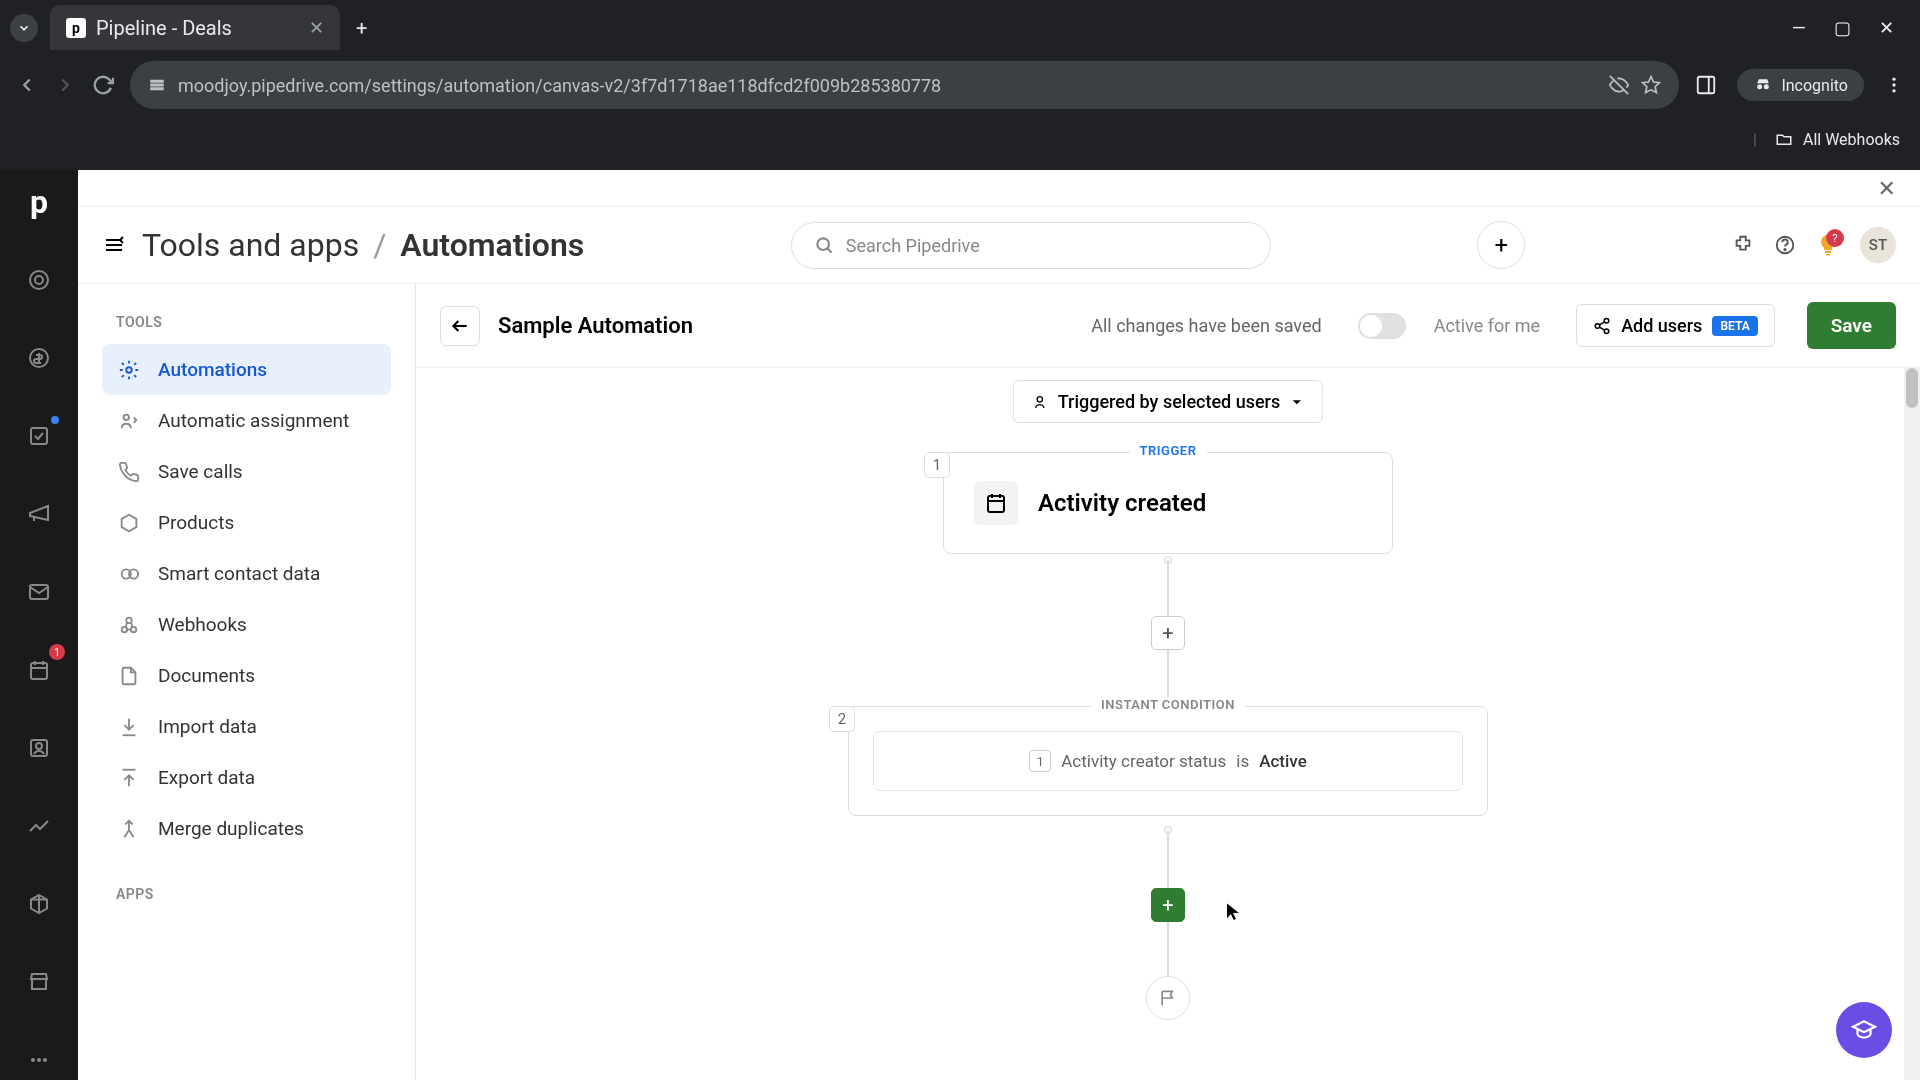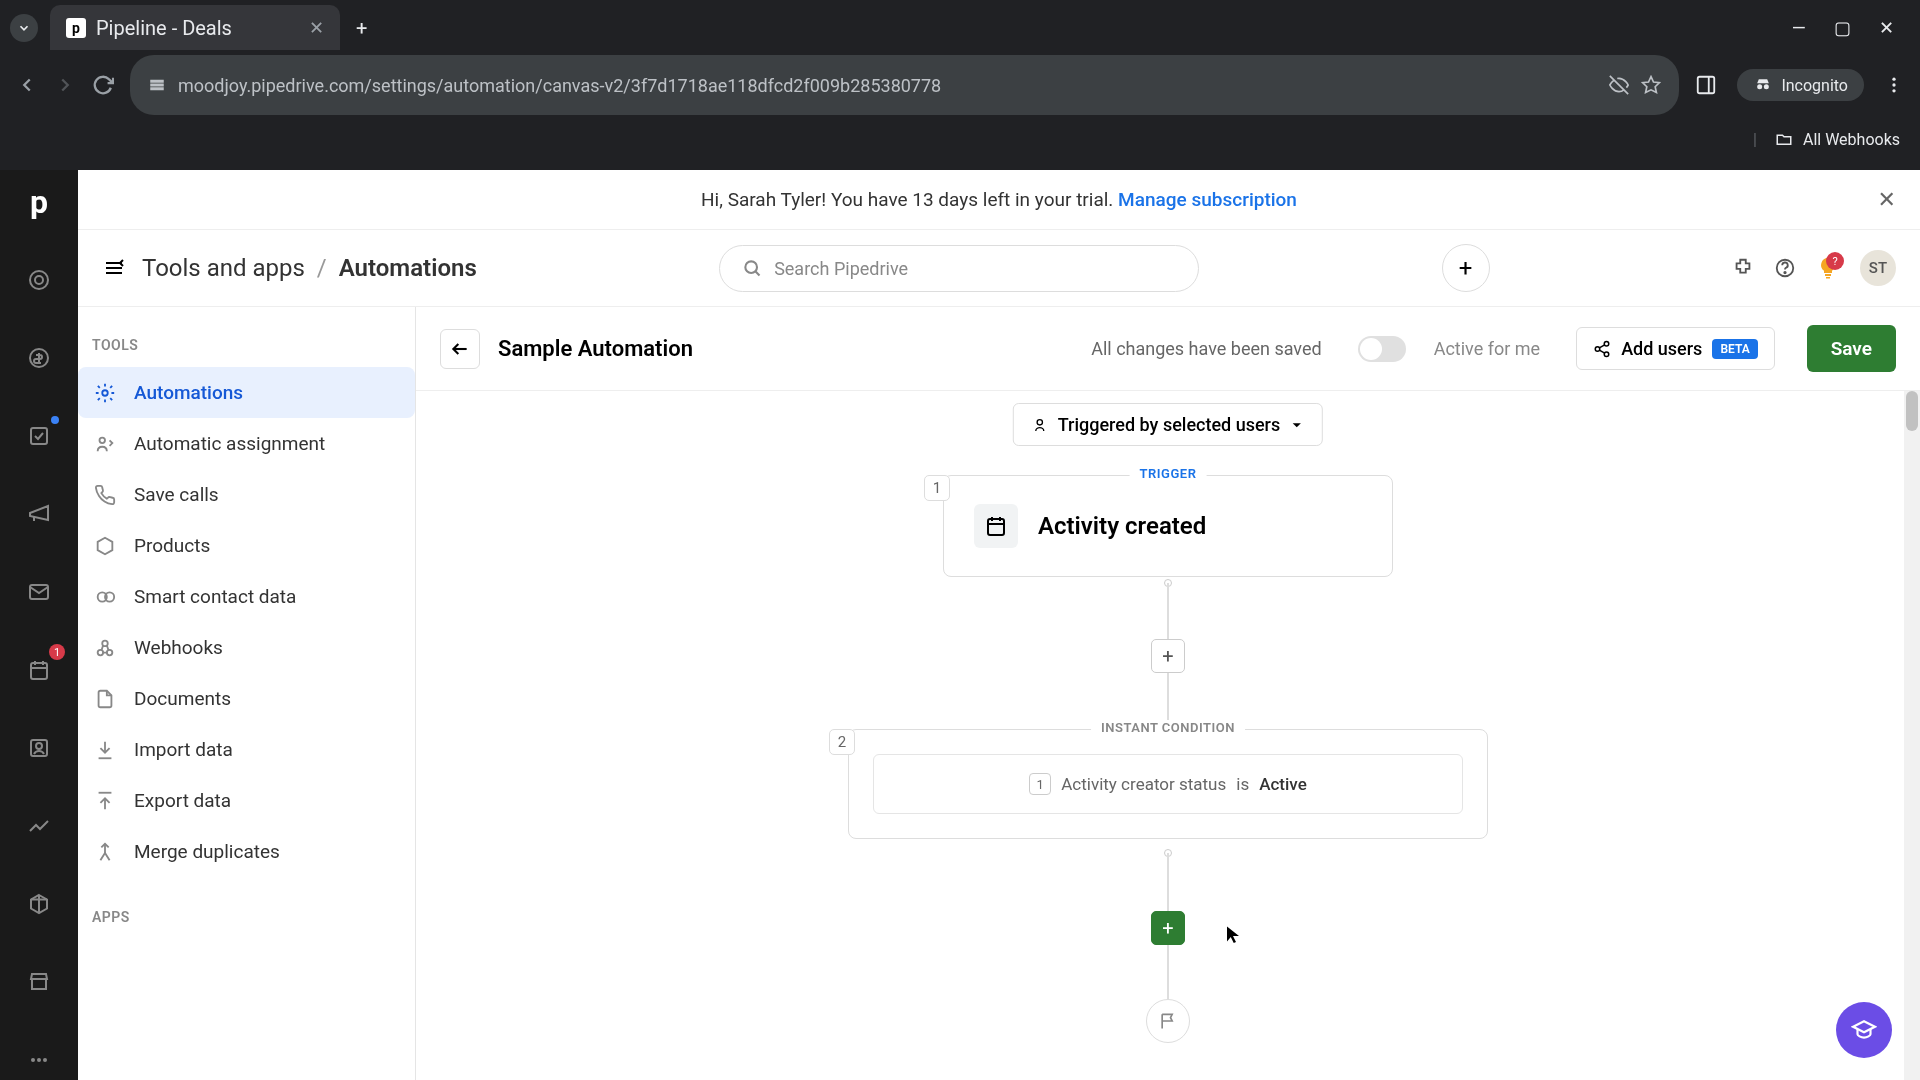--- a/index.html
+++ b/index.html
@@ -13,21 +13,21 @@
 .tab-favicon { width: 20px; height: 20px; background: #fff; border-radius: 3px; display: flex; align-items: center; justify-content: center; color: #000; font-size: 14px; font-weight: bold; }
 .tab-title { color: #e8eaed; font-size: 20px; flex: 1; white-space: nowrap; overflow: hidden; text-overflow: ellipsis; }
 .tab-close { color: #9aa0a6; cursor: pointer; font-size: 18px; }
 .new-tab { color: #e8eaed; margin-left: 16px; font-size: 20px; cursor: pointer; }
 .window-controls { margin-left: auto; display: flex; gap: 28px; color: #e8eaed; padding-right: 16px; font-size: 18px; }
 .window-controls span { cursor: pointer; }
 
 .addr-bar { display: flex; align-items: center; height: 60px; padding: 0 16px; gap: 16px; }
 .nav-btn { color: #9aa0a6; font-size: 22px; cursor: pointer; display: flex; align-items: center; }
 .nav-btn.disabled { opacity: 0.4; }
-.url-box { flex: 1; background: #3c4043; border-radius: 24px; height: 60px; display: flex; align-items: center; padding: 0 18px; gap: 12px; color: #bdc1c6; font-size: 18px; }
+.url-box { flex: 1; background: #3c4043; border-radius: 24px; height: 48px; display: flex; align-items: center; padding: 0 18px; gap: 12px; color: #bdc1c6; font-size: 18px; }
 .url-text { flex: 1; }
 .addr-right { display: flex; align-items: center; gap: 20px; color: #e8eaed; }
 .incognito-badge { display: flex; align-items: center; gap: 8px; background: #3c4043; border-radius: 20px; padding: 6px 16px; font-size: 16px; }
 
 .bookmarks-bar { display: flex; align-items: center; justify-content: flex-end; height: 48px; padding: 0 20px; color: #e8eaed; font-size: 16px; gap: 10px; }
 .bookmarks-bar .sep { color: #5f6368; margin-right: 8px; }
 
 
 .app { display: flex; height: calc(1080px - 170px); }
 .icon-rail { width: 78px; background: #1a1a1a; display: flex; flex-direction: column; align-items: center; padding-top: 12px; gap: 38px; }
@@ -37,33 +37,33 @@
 .rail-dot { position: absolute; top: 0; right: 0; width: 8px; height: 8px; background: #3b82f6; border-radius: 50%; }
 
 .main { flex: 1; display: flex; flex-direction: column; background: #fff; }
 
 .trial-banner { background: #fff; padding: 18px 24px; display: flex; align-items: center; justify-content: center; font-size: 19px; color: #333; border-bottom: 1px solid #eee; position: relative; }
 .trial-banner a { color: #1a73e8; text-decoration: none; font-weight: 500; }
 .banner-close { position: absolute; right: 24px; color: #666; cursor: pointer; font-size: 22px; }
 
 .topbar { display: flex; align-items: center; padding: 14px 24px; gap: 16px; border-bottom: 1px solid #eee; }
 .menu-toggle { font-size: 22px; cursor: pointer; }
-.breadcrumb { font-size: 24px; color: #333; }
+.breadcrumb { font-size: 32px; color: #333; }
 .breadcrumb .sep { color: #999; margin: 0 6px; }
 .breadcrumb .current { font-weight: 600; }
 .search-box { flex: 0 0 480px; margin: 0 auto; display: flex; align-items: center; border: 1px solid #ddd; border-radius: 28px; padding: 12px 22px; gap: 12px; font-size: 18px; color: #888; }
 .plus-btn { width: 48px; height: 48px; border: 1px solid #ddd; border-radius: 50%; display: flex; align-items: center; justify-content: center; font-size: 24px; cursor: pointer; }
 .topbar-right { margin-left: auto; display: flex; align-items: center; gap: 20px; font-size: 22px; color: #555; }
 .badge-icon { position: relative; }
 .badge-icon .dot { position: absolute; top: -4px; right: -4px; background: #d73a49; color: #fff; border-radius: 50%; width: 18px; height: 18px; font-size: 11px; display: flex; align-items: center; justify-content: center; }
 .avatar { width: 36px; height: 36px; background: #e8e4da; border-radius: 50%; display: flex; align-items: center; justify-content: center; font-size: 15px; font-weight: 500; color: #555; }
 
 .workspace { flex: 1; display: flex; overflow: hidden; }
 
-.sidebar { width: 338px; border-right: 1px solid #e5e5e5; padding: 22px 0; overflow-y: auto; }
+.sidebar { width: 338px; border-right: 1px solid #e5e5e5; padding: 22px 24px; overflow-y: auto; }
 .sidebar-heading { font-size: 14px; color: #888; font-weight: 600; letter-spacing: 0.5px; padding: 8px 14px 14px; }
 .sidebar-item { display: flex; align-items: center; gap: 16px; padding: 14px 14px; border-radius: 8px; font-size: 19px; color: #333; cursor: pointer; }
 .sidebar-item.active { background: #e8f0fe; color: #1558d6; font-weight: 500; }
 .sidebar-item .sicon { width: 26px; display: flex; justify-content: center; color: #888; font-size: 20px; }
 .sidebar-item.active .sicon { color: #1558d6; }
 
 .canvas-area { flex: 1; display: flex; flex-direction: column; position: relative; overflow: hidden; }
 .canvas-header { display: flex; align-items: center; padding: 18px 24px; gap: 18px; border-bottom: 1px solid #eee; }
 .back-btn { width: 40px; height: 40px; border: 1px solid #ddd; border-radius: 6px; display: flex; align-items: center; justify-content: center; cursor: pointer; font-size: 20px; }
 .auto-title { font-size: 22px; font-weight: 600; }
@@ -266,21 +266,20 @@
         <svg width="24" height="24" viewBox="0 0 24 24" fill="currentColor">
           <circle cx="6" cy="12" r="2"></circle>
           <circle cx="12" cy="12" r="2"></circle>
           <circle cx="18" cy="12" r="2"></circle>
         </svg>
       </div>
   </div>
 
   <div class="main">
     <div class="trial-banner">
-      <span><span>Hi, Sarah Tyler! You have 13 days left in your trial. </span><a href="#">Manage subscription</a></span>
       <span class="banner-close">✕</span>
     </div>
 
     <div class="topbar">
       <span class="menu-toggle">
         <svg width="24" height="24" viewBox="0 0 24 24" fill="none" stroke="currentColor" stroke-width="2">
             <line x1="4" y1="7" x2="20" y2="7"></line>
             <line x1="4" y1="12" x2="20" y2="12"></line>
             <line x1="4" y1="17" x2="20" y2="17"></line>
             <polyline points="17 5 14 8 17 11" transform="translate(4 -1)"></polyline>

